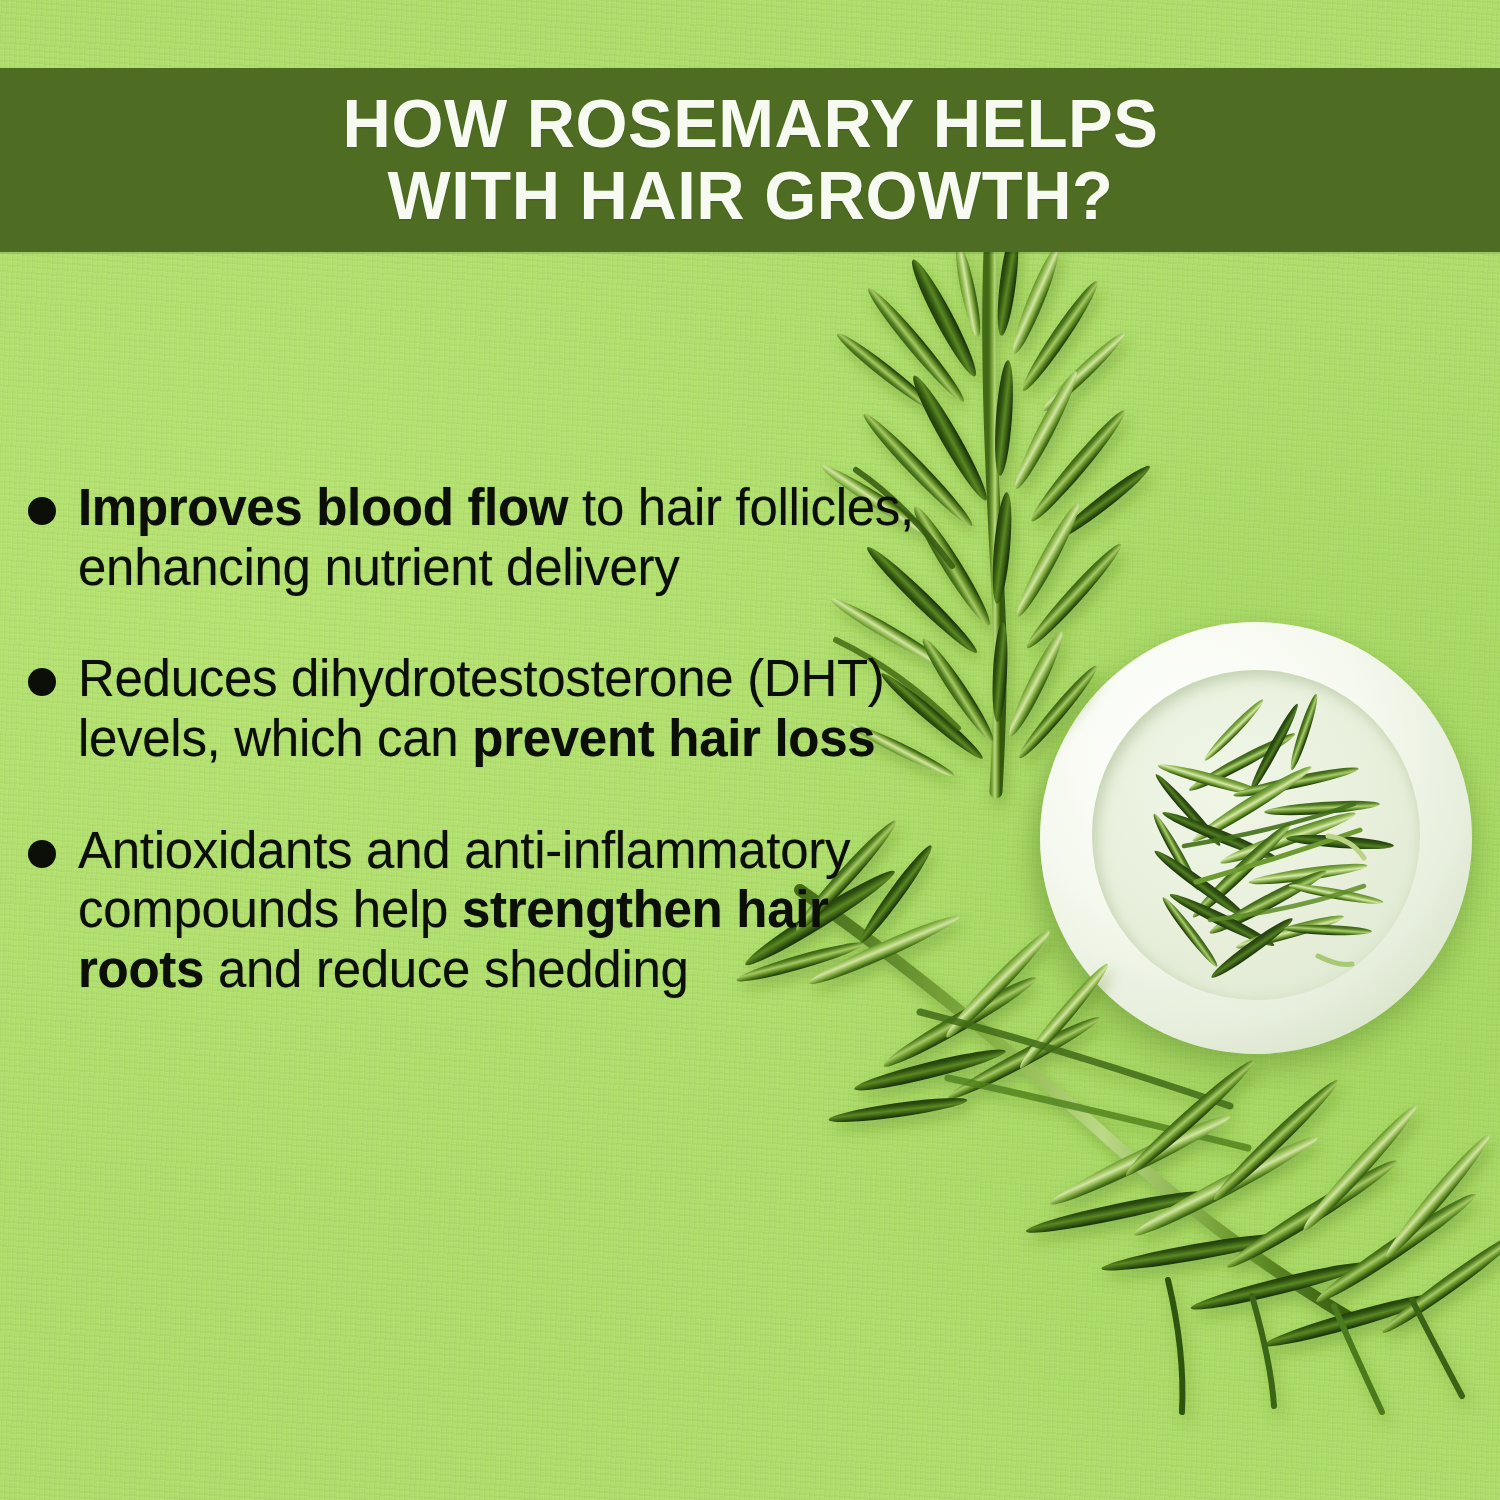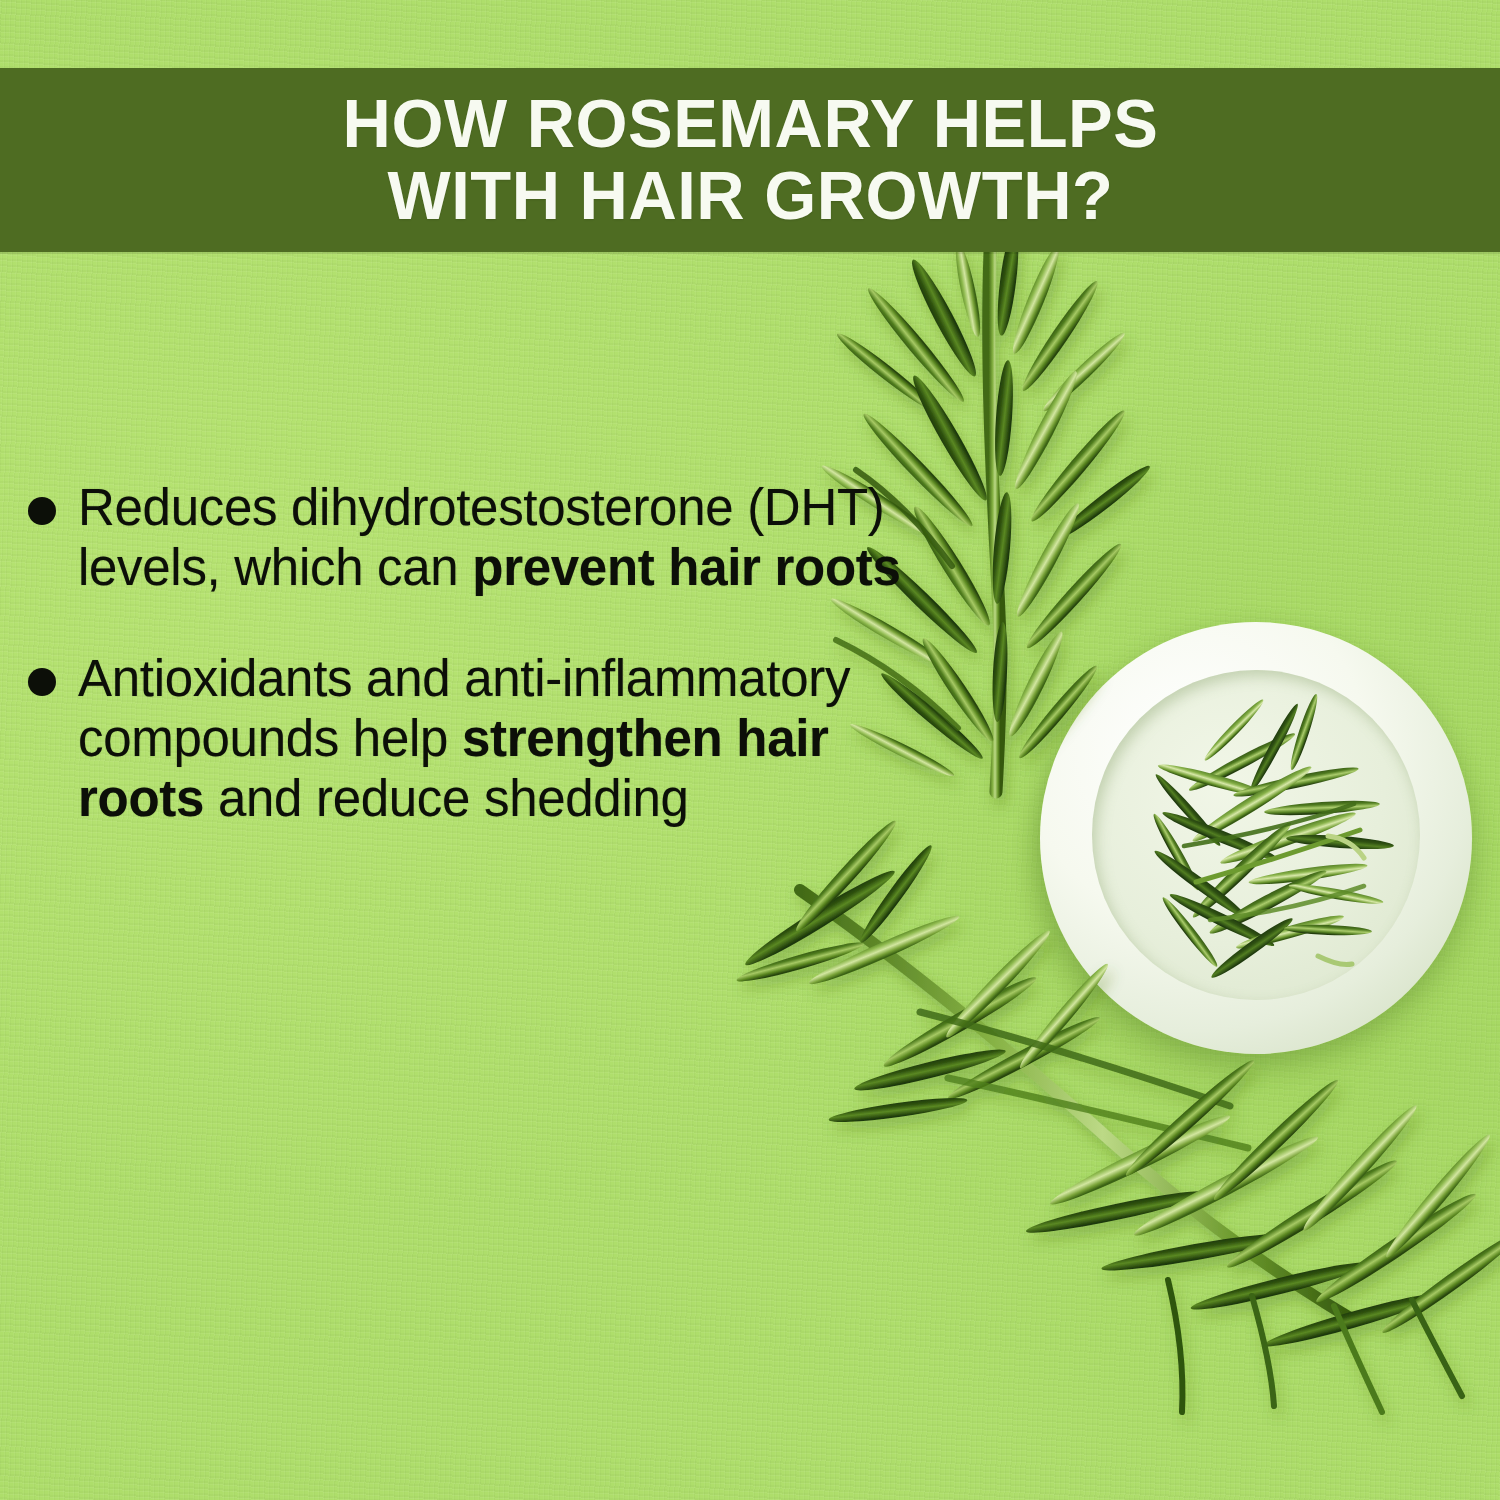--- a/index.html
+++ b/index.html
@@ -334,24 +334,28 @@
 
   <div class="banner">
     <h1 class="banner-title">
       <span>HOW ROSEMARY HELPS</span><br>
       <span>WITH HAIR GROWTH?</span>
     </h1>
   </div>
 
   <div class="bullets">
 
-
     <div class="bullet-row">
       <span class="bullet-dot"></span>
-      <p class="bullet-text"><span>Reduces dihydrotestosterone (DHT) levels, which can </span><b>prevent hair roots</b></p>
+      <p class="bullet-text"><b>Improves blood flow</b><span> to hair follicles, enhancing nutrient delivery</span></p>
+    </div>
+
+    <div class="bullet-row">
+      <span class="bullet-dot"></span>
+      <p class="bullet-text"><span>Reduces dihydrotestosterone (DHT) levels, which can </span><b>prevent hair loss</b></p>
     </div>
 
     <div class="bullet-row">
       <span class="bullet-dot"></span>
       <p class="bullet-text"><span>Antioxidants and anti-inflammatory compounds help </span><b>strengthen hair roots</b><span> and reduce shedding</span></p>
     </div>
 
   </div>
 
 </div>

